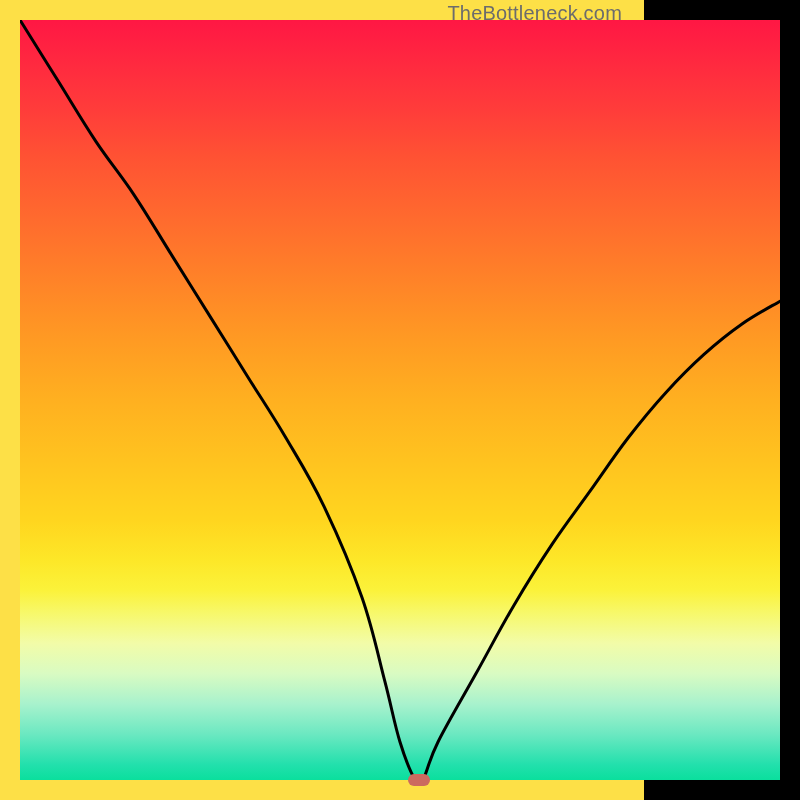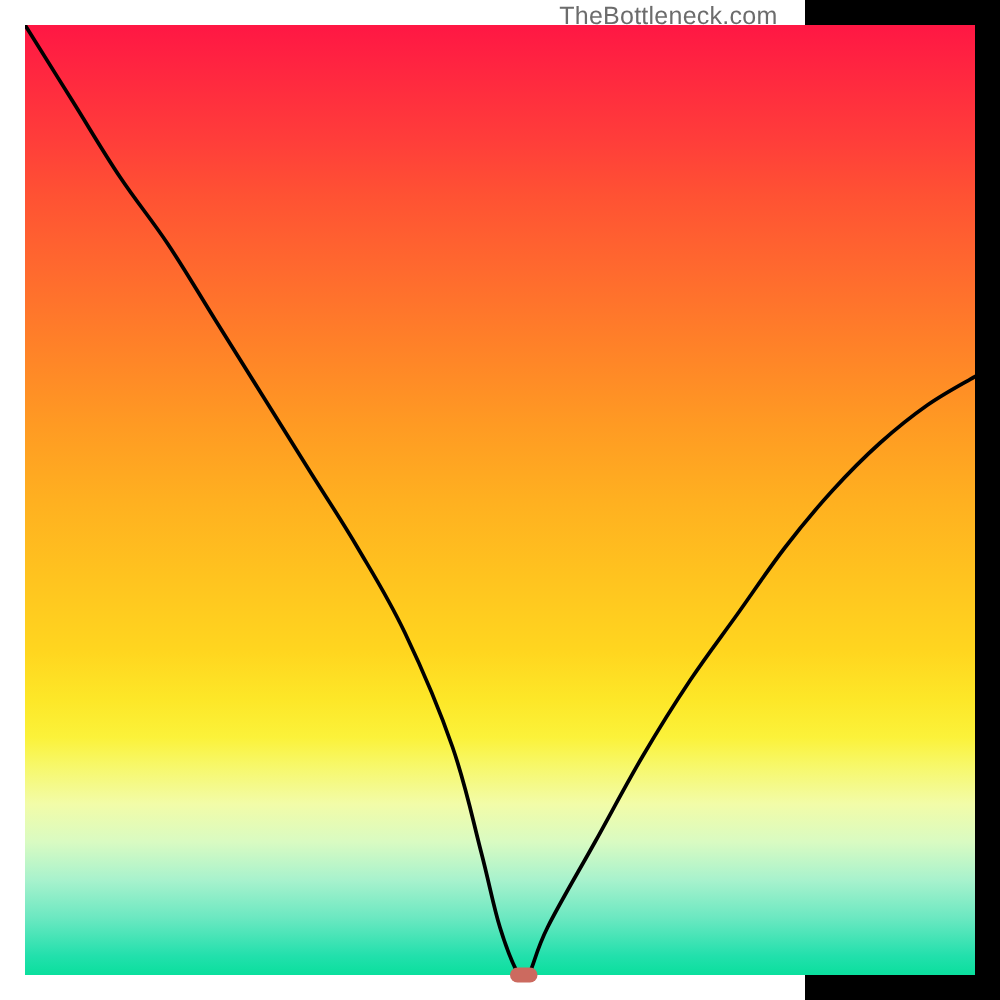--- a/index.html
+++ b/index.html
@@ -8,21 +8,21 @@
     width: 800px;
     height: 800px;
     background: #000;
     overflow: hidden;
     font-family: Arial, Helvetica, sans-serif;
   }
   .frame {
     position: relative;
     width: 644px;
     height: 800px;
-    background: #ffffff;
+    background: #fde047;
   }
   .plot-area {
     position: absolute;
     left: 20px;
     top: 20px;
     width: 760px;
     height: 760px;
     background: linear-gradient(to bottom,
       #ff1744 0%,
       #ff2a3f 6%,

